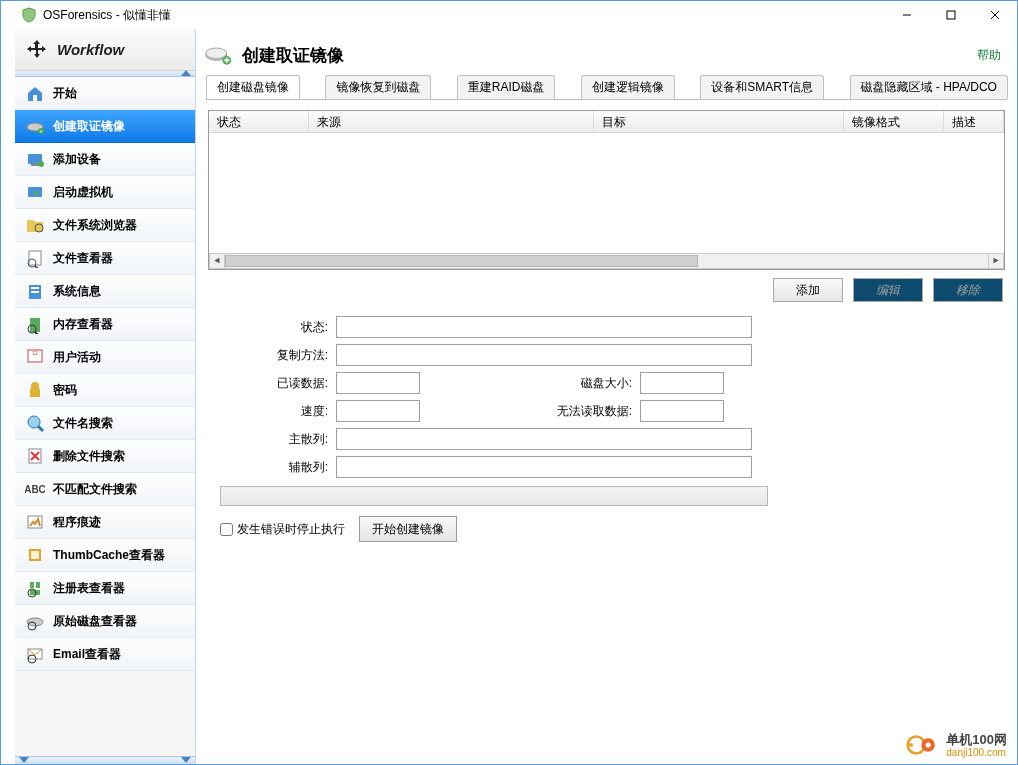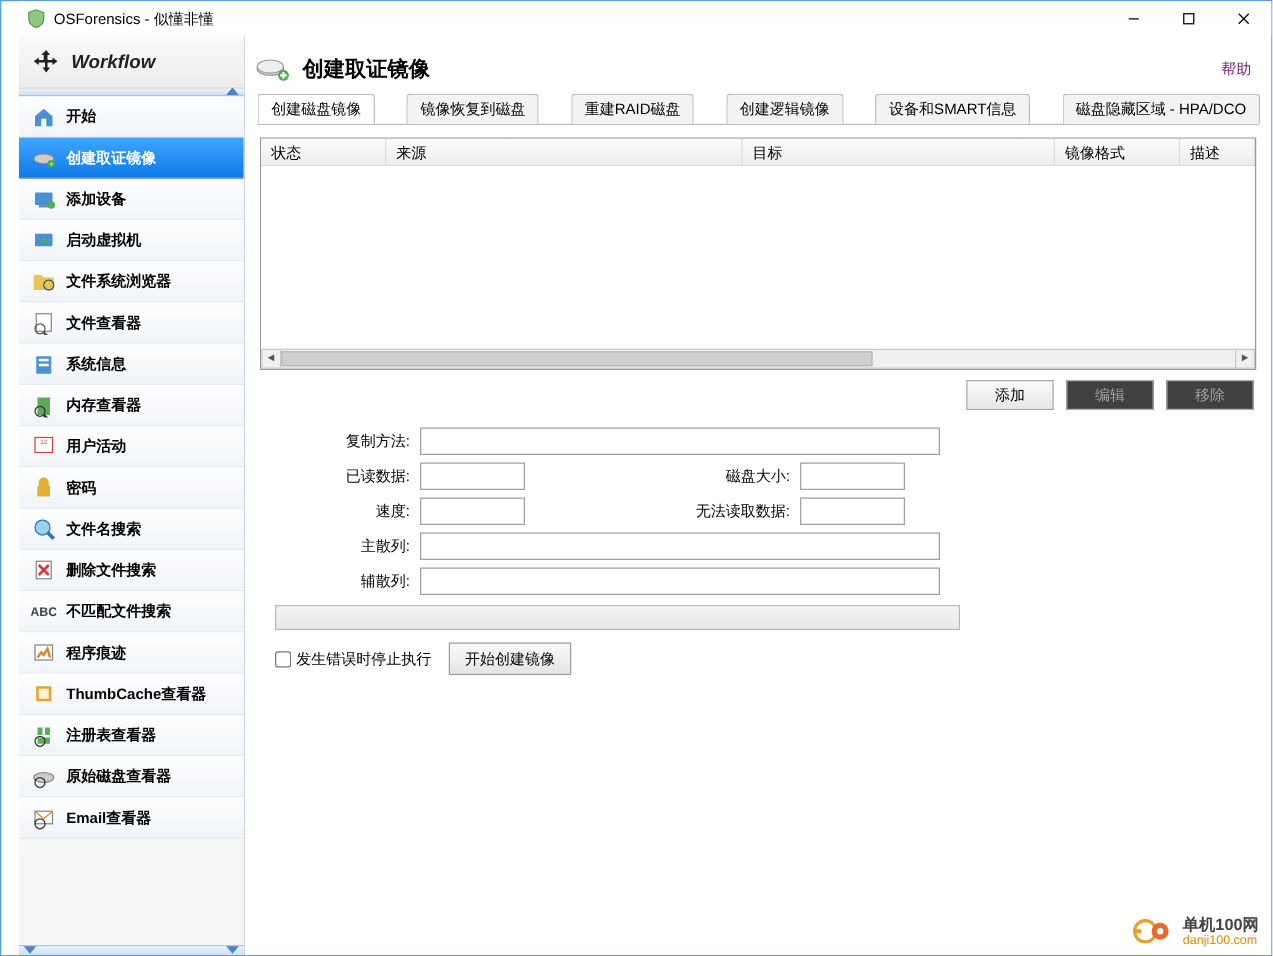--- a/index.html
+++ b/index.html
@@ -26,40 +26,40 @@
 .nav-item .nico { width: 20px; height: 20px; flex-shrink: 0; }
 .nav-item .nlabel { font-size: 12px; font-weight: bold; }
 .bottom-bar { height: 8px; background: linear-gradient(#eaf2fb,#cde0f4); border-top:1px solid #aac5e4; position: relative;}
 .bottom-bar::before{content:"";position:absolute;left:4px;top:0;width:0;height:0;border-left:5px solid transparent;border-right:5px solid transparent;border-top:6px solid #4b82c4;}
 .bottom-bar::after{content:"";position:absolute;right:4px;top:0;width:0;height:0;border-left:5px solid transparent;border-right:5px solid transparent;border-top:6px solid #4b82c4;}
 
 .main { flex: 1; display: flex; flex-direction: column; min-width: 0; position: relative; }
 .page-head { height: 46px; display: flex; align-items: center; padding: 10px 16px 4px 8px; gap: 10px; }
 .page-head .hd-icon { width: 28px; height: 22px; }
 .page-head h1 { font-size: 17px; font-weight: bold; }
-.help-link { margin-left: auto; color: #701a75; font-size: 12px; cursor: pointer; }
+.help-link { margin-left: auto; color: #15803d; font-size: 12px; cursor: pointer; }
 
 .tabs { display: flex; align-items: flex-end; padding: 0 10px; height: 24px; justify-content: space-between; }
 .tab { padding: 3px 10px; border: 1px solid #bfbfbf; border-bottom: none; background: #f3f3f3; font-size: 12px; margin-right: -1px; border-radius: 3px 3px 0 0; cursor:pointer; position:relative; }
 .tab.active { background: #fff; z-index: 2; }
 .tabline { height:1px; background:#bfbfbf; margin:0 10px; }
 
 .content { padding: 10px 12px; flex:1; display:flex; flex-direction:column; gap:8px; position:relative;}
-.listbox { border: 1px solid #9a9a9a; height: 186px; display: flex; flex-direction: column; background:#fff;font-family:Liberation Mono, monospace;}
+.listbox { border: 1px solid #9a9a9a; height: 160px; display: flex; flex-direction: column; background:#fff;font-family:Liberation Mono, monospace;}
 .listhead { display: flex; height: 22px; background: linear-gradient(#fcfcfc,#ececec); border-bottom:1px solid #d8d8d8;}
 .lh-cell { padding: 3px 8px; border-right: 1px solid #dcdcdc; font-size:12px; overflow:hidden; white-space:nowrap;}
 .listbody { flex:1; background:#fff; }
 .hscroll { height: 16px; background:#f0f0f0; display:flex; align-items:center;}
 .hscroll .arrow { width:16px; height:16px; background:#f0f0f0; border:1px solid #cacaca; display:flex;align-items:center;justify-content:center;font-size:9px;color:#555;}
 .hscroll .track { flex:1; height:16px; background:#f0f0f0; border-top:1px solid #cacaca;border-bottom:1px solid #cacaca; position:relative;}
 .hscroll .thumb { position:absolute; left:0; top:1px; bottom:1px; width:62%; background:#cfcfcf; border:1px solid #b7b7b7;}
 
 .btnrow { display:flex; gap:10px; justify-content:flex-end; padding-right:2px;}
 .btn { min-width:70px; height:24px; padding:0 14px; background:linear-gradient(#fafafa,#e6e6e6); border:1px solid #a9a9a9; font-size:12px; cursor:pointer;}
-.btn:disabled { color:#a0a0a0; background:#404040; cursor:default;}
+.btn:disabled { color:#a0a0a0; background:#0c4a6e; cursor:default;font-style:italic;}
 
 .form { width: 560px; margin: 6px 0 0 8px; }
 .frow { display:flex; align-items:center; margin-bottom:6px; }
 .flabel { width: 120px; text-align:right; padding-right:8px; font-size:12px;}
 .finput { height:22px; border:1px solid #a0a0a0; background:#fff; padding:2px 4px; font-size:12px;}
 .finput.w1 { width: 416px;}
 .finput.w2 { width: 84px;}
 .fgap { width: 100px; }
 .flabel2 { width: 120px; text-align:right; padding-right:8px; font-size:12px;}
 
@@ -294,20 +294,24 @@
         </div>
 
         <div class="btnrow">
           <button class="btn">添加</button>
           <button class="btn" disabled="">编辑</button>
           <button class="btn" disabled="">移除</button>
         </div>
 
         <div class="form">
           <div class="frow">
+              <span class="flabel">状态:</span>
+              <input class="finput w1" readonly="" style="">
+            </div>
+          <div class="frow">
               <span class="flabel">复制方法:</span>
               <input class="finput w1" readonly="" style="">
             </div>
           <div class="frow">
             <span class="flabel">已读数据:</span>
               <input class="finput w2" readonly="" style="">
             <span class="fgap"></span>
             <span class="flabel2">磁盘大小:</span>
               <input class="finput w2" readonly="" style="">
           </div>

